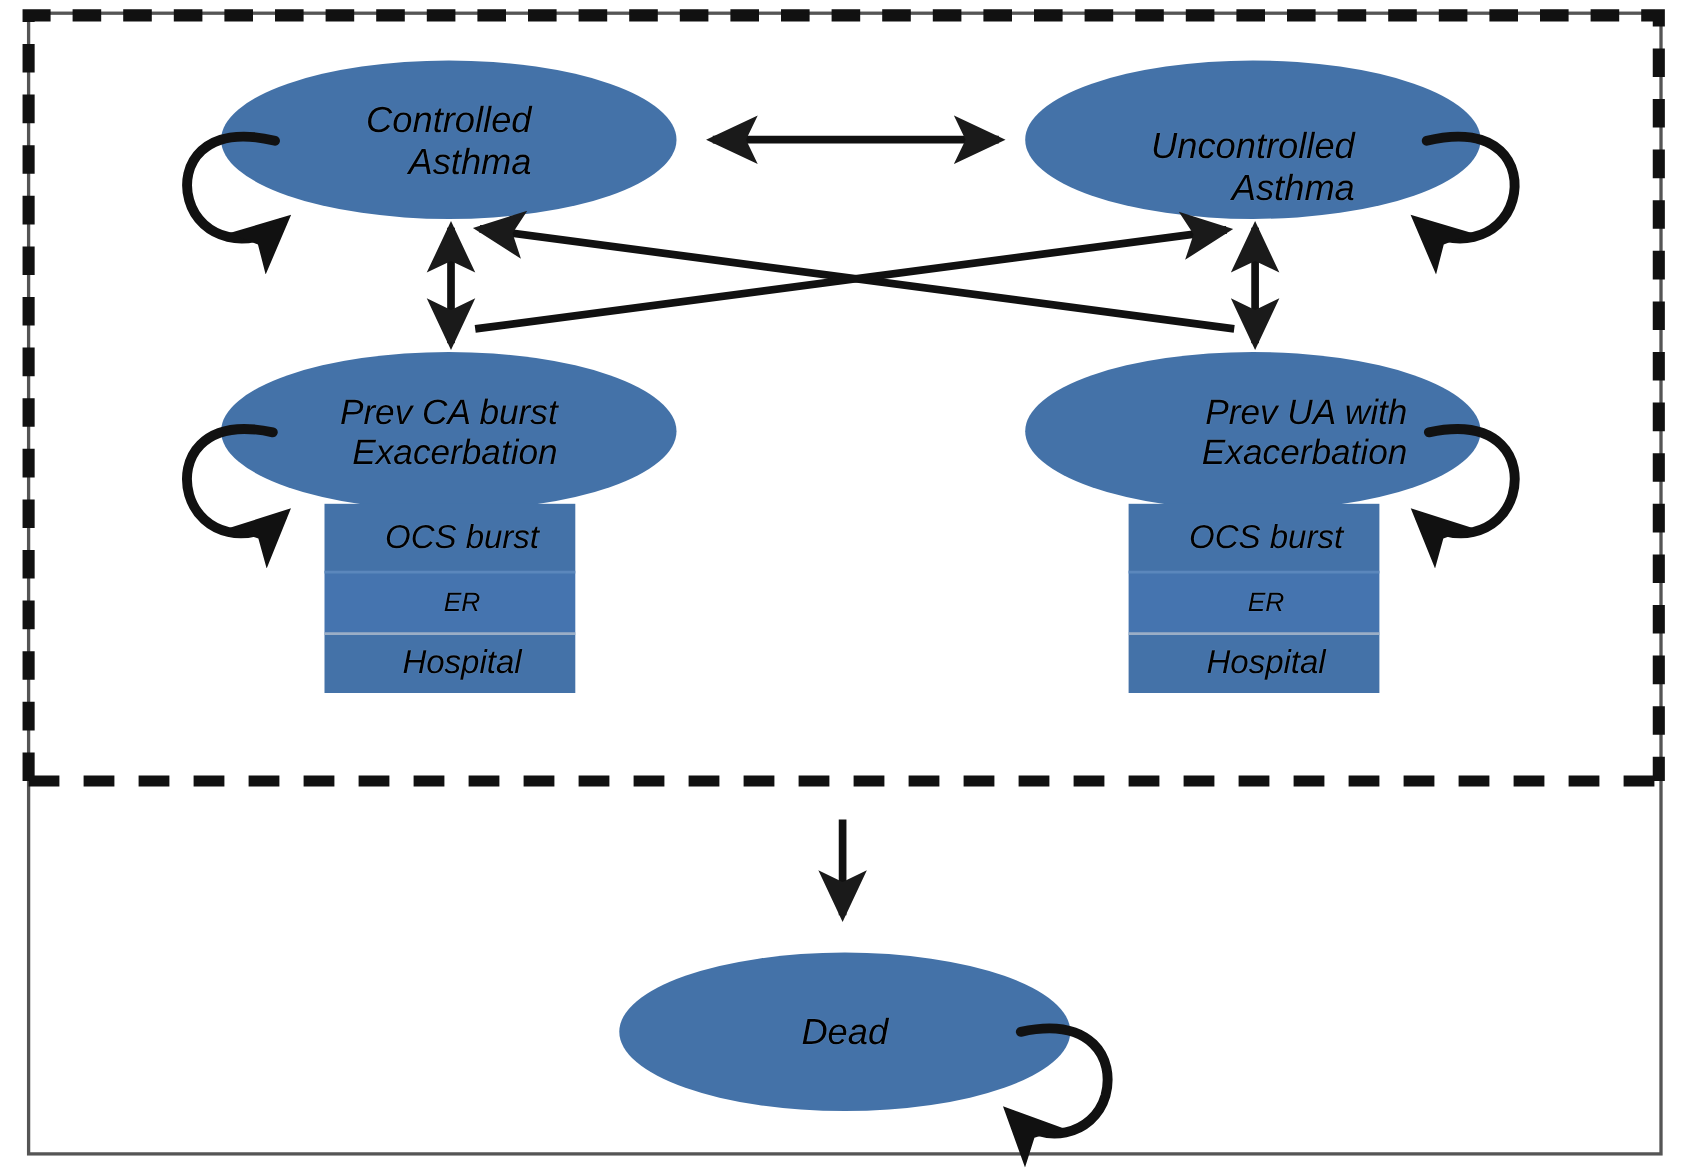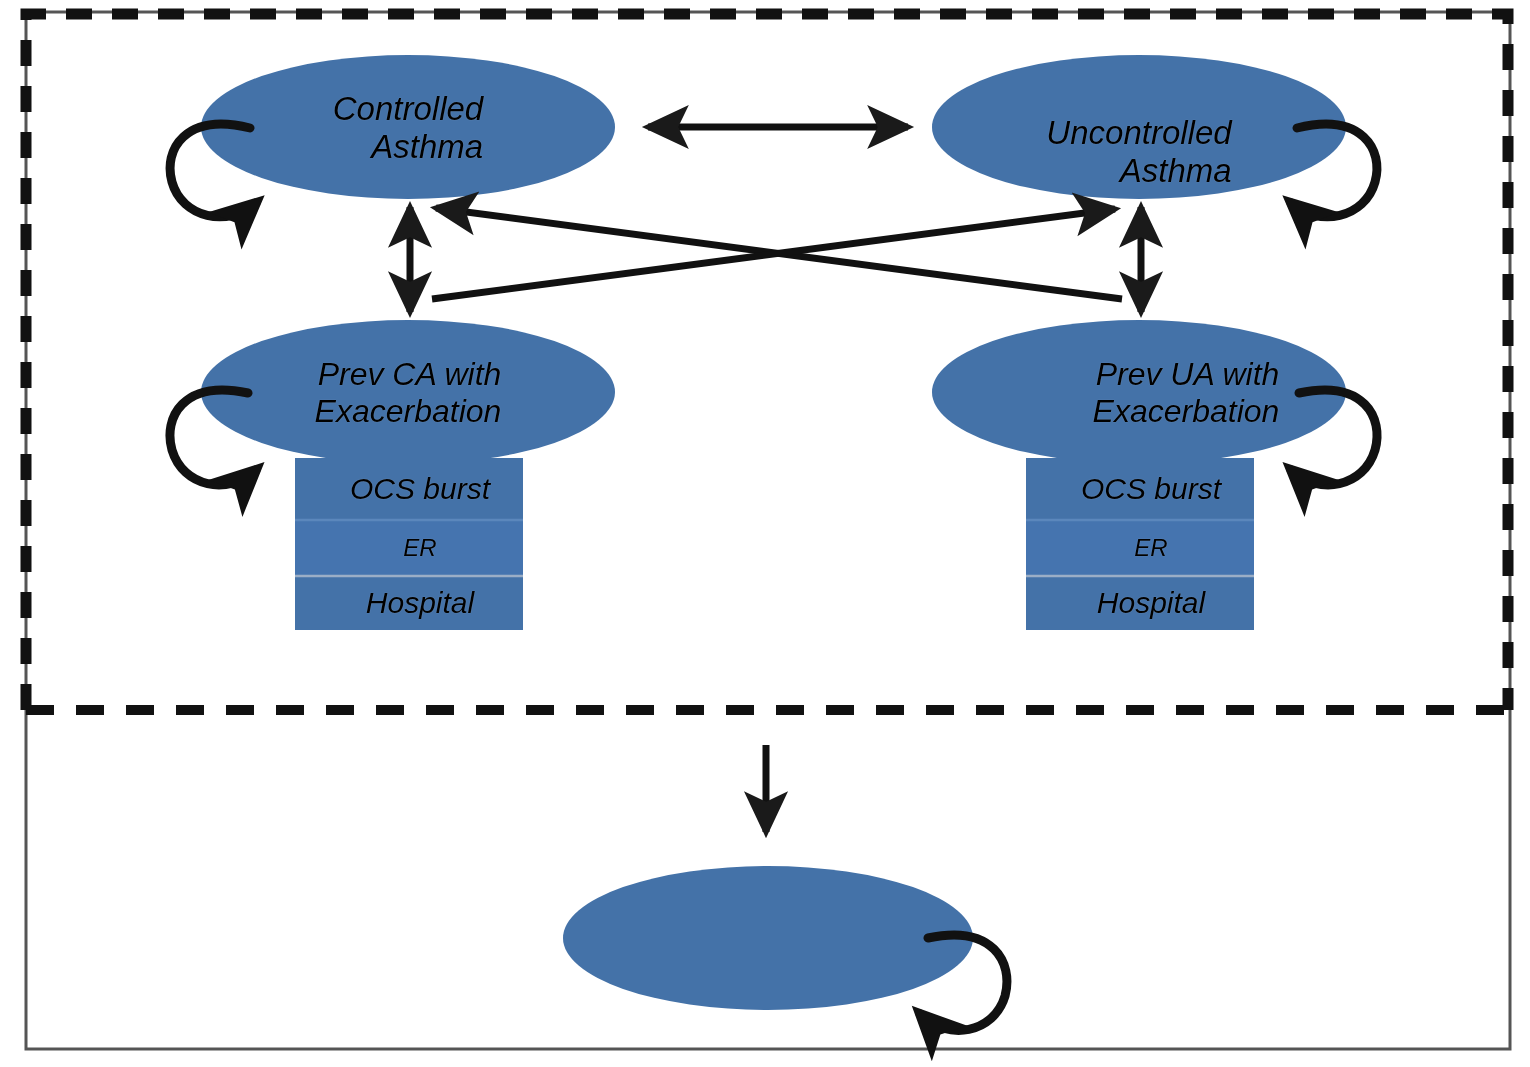--- a/index.html
+++ b/index.html
@@ -120,26 +120,27 @@
 
     <line x1="766" y1="745" x2="766" y2="832" stroke="#111111" stroke-width="7" marker-end="url(#arrowEnd)"></line>
   </svg>
 
   <div class="node-label ellipse-label" style="left:216px; top:83px; width:384px; height:90px;">Controlled
 Asthma</div>
 
   <div class="node-label ellipse-label" style="left:947px; top:83px; width:384px; height:90px;margin-top:24px;">Uncontrolled
 Asthma</div>
 
-  <div class="node-label ellipse-label small" style="left:216px; top:348px; width:384px; height:90px;">Prev CA with
+  <div class="node-label ellipse-label small" style="left:216px; top:348px; width:384px; height:90px;">Prev CA burst
 Exacerbation</div>
 
   <div class="node-label ellipse-label small" style="left:994px; top:348px; width:384px; height:90px;">Prev UA with
 Exacerbation</div>
 
+  <div class="node-label ellipse-label" style="left:576px; top:915px; width:384px; height:46px;">Dead</div>
 
   <div class="node-label box-label" style="left:295px; top:460px; width:228px; height:58px;">OCS burst</div>
   <div class="node-label box-label er" style="left:295px; top:521px; width:228px; height:54px;">ER</div>
   <div class="node-label box-label" style="left:295px; top:577px; width:228px; height:52px;">Hospital</div>
 
   <div class="node-label box-label" style="left:1026px; top:460px; width:228px; height:58px;">OCS burst</div>
   <div class="node-label box-label er" style="left:1026px; top:521px; width:228px; height:54px;">ER</div>
   <div class="node-label box-label" style="left:1026px; top:577px; width:228px; height:52px;">Hospital</div>
 
 </div>

